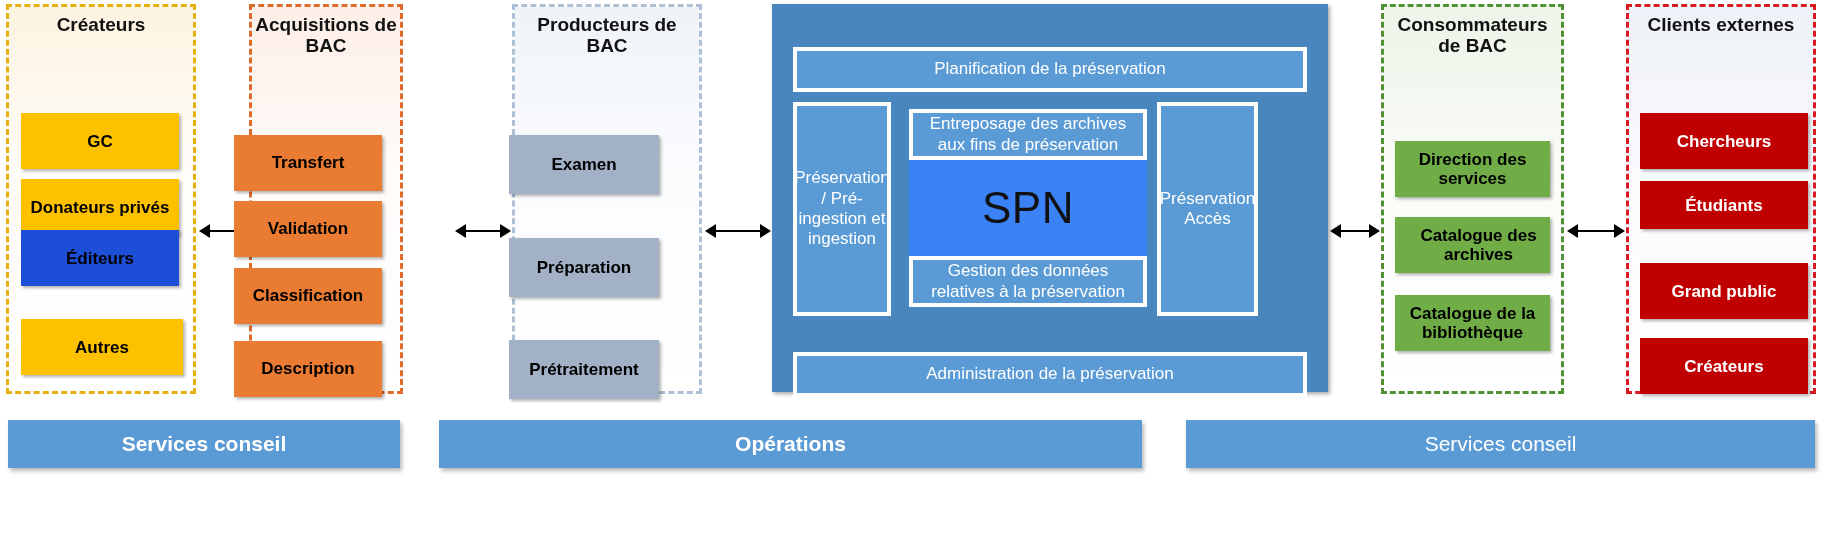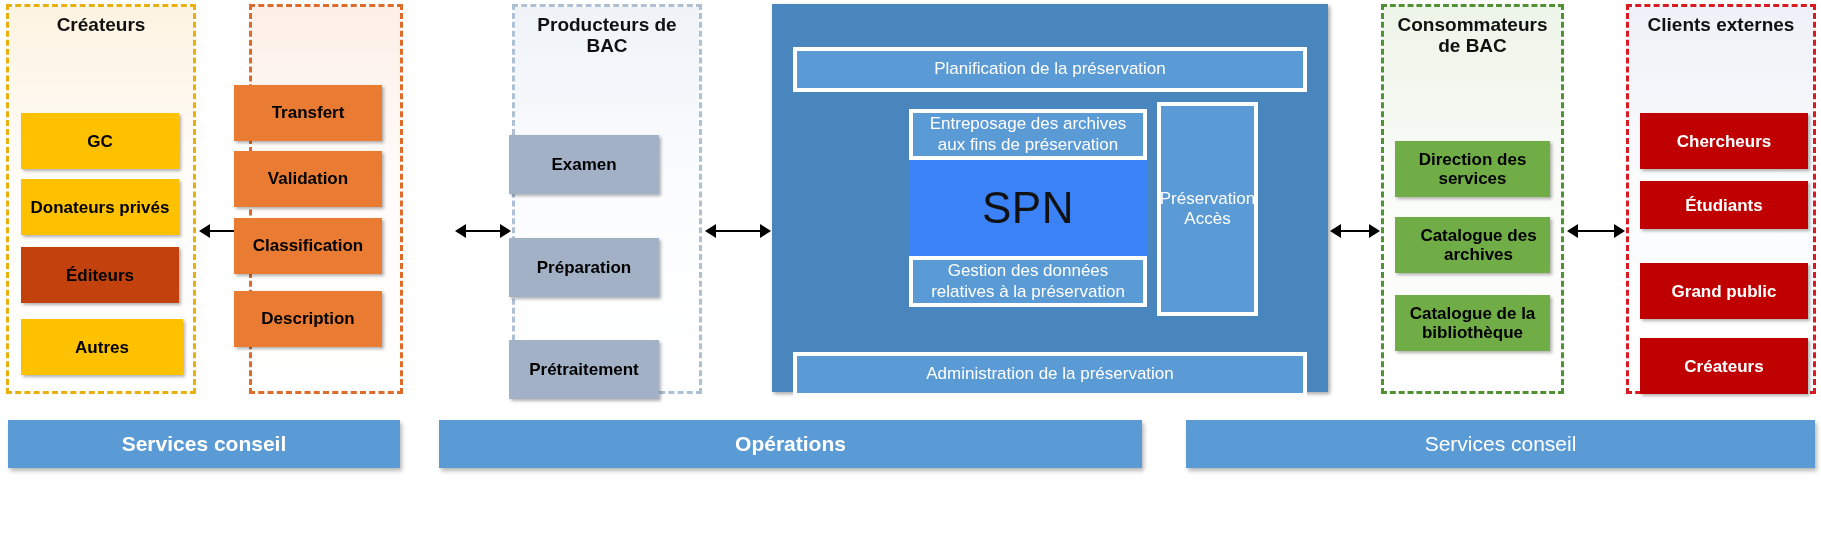--- a/index.html
+++ b/index.html
@@ -103,27 +103,28 @@
 <body>
 
 <div id="stage">
 
   <div class="col" id="col-createurs" style="left: 6px; top: 4px; width: 190px; height: 390px; border-color: rgb(232, 176, 13);">
     <div class="col-bg" style="background:linear-gradient(to bottom,#FDF3E1 0%,#FFFDFA 45%,#FFFFFF 100%);"></div>
     <div class="col-title">Créateurs</div>
     <div class="col-inner">
       <div class="chip" style="left:12px;top:78px;width:158px;height:56px;background:#FDC100;">GC</div>
       <div class="chip" style="left:12px;top:144px;width:158px;height:56px;background:#FDC100;">Donateurs privés</div>
-      <div class="chip" style="left:12px;top:212px;width:158px;height:56px;background:#c2410c;">Éditeurs</div>
+      <div class="chip" style="left:12px;top:195px;width:158px;height:56px;background:#1d4ed8;">Éditeurs</div>
       <div class="chip" style="left:12px;top:284px;width:162px;height:56px;background:#FDC100;">Autres</div>
     </div>
   </div>
 
   <div class="col" id="col-acquisitions" style="left: 249px; top: 4px; width: 154px; height: 390px; border-color: rgb(222, 107, 42);">
     <div class="col-bg" style="background:linear-gradient(to bottom,#FDEFE7 0%,#FFFCFA 45%,#FFFFFF 100%);"></div>
+    <div class="col-title">Acquisitions de BAC</div>
     <div class="col-inner">
       <div class="chip" style="left:-18px;top:78px;width:148px;height:56px;background:#E97B32;">Transfert</div>
       <div class="chip" style="left:-18px;top:144px;width:148px;height:56px;background:#E97B32;">Validation</div>
       <div class="chip" style="left:-18px;top:211px;width:148px;height:56px;background:#E97B32;">Classification</div>
       <div class="chip" style="left:-18px;top:284px;width:148px;height:56px;background:#E97B32;">Description</div>
     </div>
   </div>
 
   <div class="col" id="col-producteurs" style="left: 512px; top: 4px; width: 190px; height: 390px; border-color: rgb(174, 192, 214);">
     <div class="col-bg" style="background:linear-gradient(to bottom,#EFF3F8 0%,#FBFCFE 45%,#FFFFFF 100%);"></div>
@@ -132,20 +133,21 @@
       <div class="chip" style="left:-6px;top:78px;width:150px;height:59px;background:#A3B1C7;">Examen</div>
       <div class="chip" style="left:-6px;top:181px;width:150px;height:59px;background:#A3B1C7;">Préparation</div>
       <div class="chip" style="left:-6px;top:283px;width:150px;height:59px;background:#A3B1C7;">Prétraitement</div>
     </div>
   </div>
 
   <div id="spn-panel" style="left:772px;top:4px;width:556px;height:388px;">
 
     <div class="spn-box" style="left:21px;top:43px;width:514px;height:45px;">Planification de la préservation</div>
 
+    <div class="spn-box" style="left:21px;top:98px;width:98px;height:214px;">Préservation / Pré-ingestion et ingestion</div>
 
     <div class="spn-box" style="left:137px;top:105px;width:238px;height:51px;">Entreposage des archives aux fins de préservation</div>
 
     <div class="spn-core" style="left:137px;top:156px;width:238px;height:96px;">
       <span class="lbl">SPN</span>
     </div>
 
     <div class="spn-box" style="left:137px;top:252px;width:238px;height:51px;">Gestion des données relatives à la préservation</div>
 
     <div class="spn-box" style="left:385px;top:98px;width:101px;height:214px;">Préservation Accès</div>

